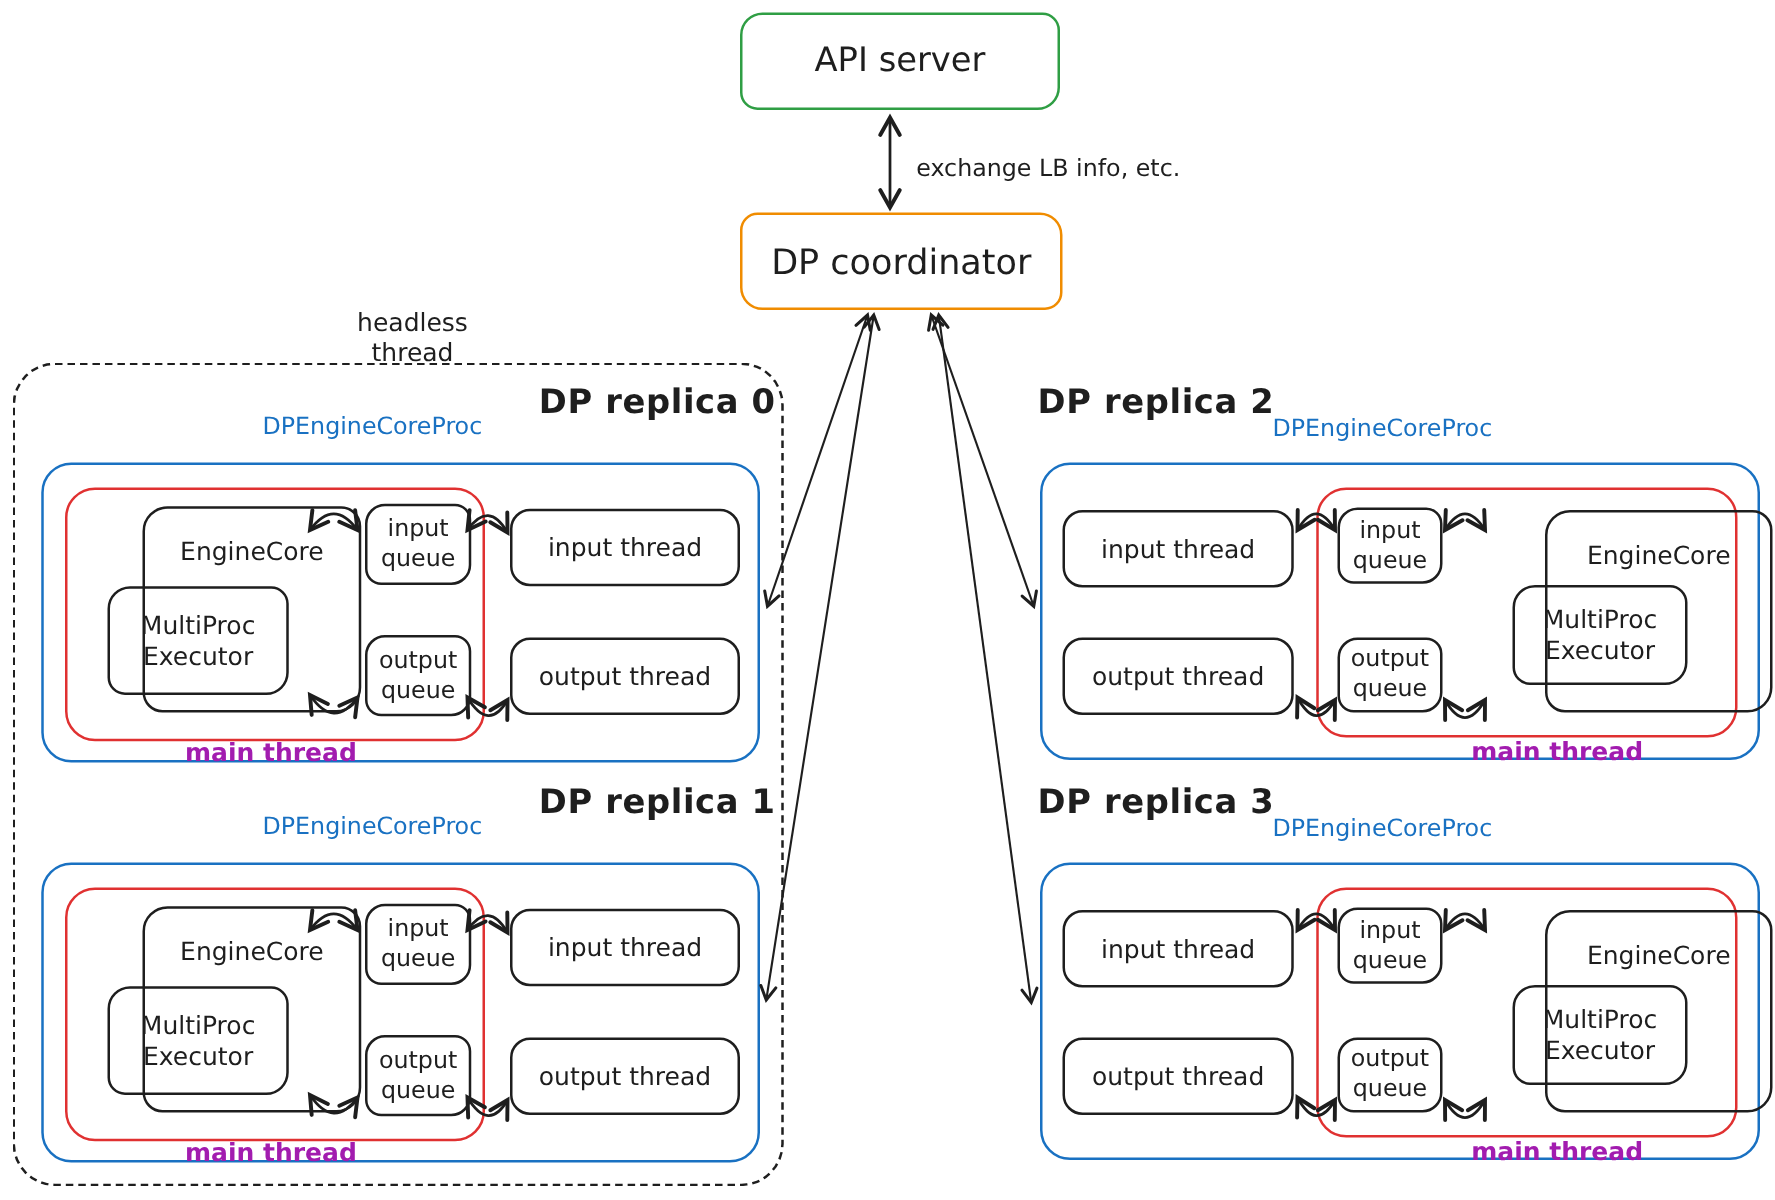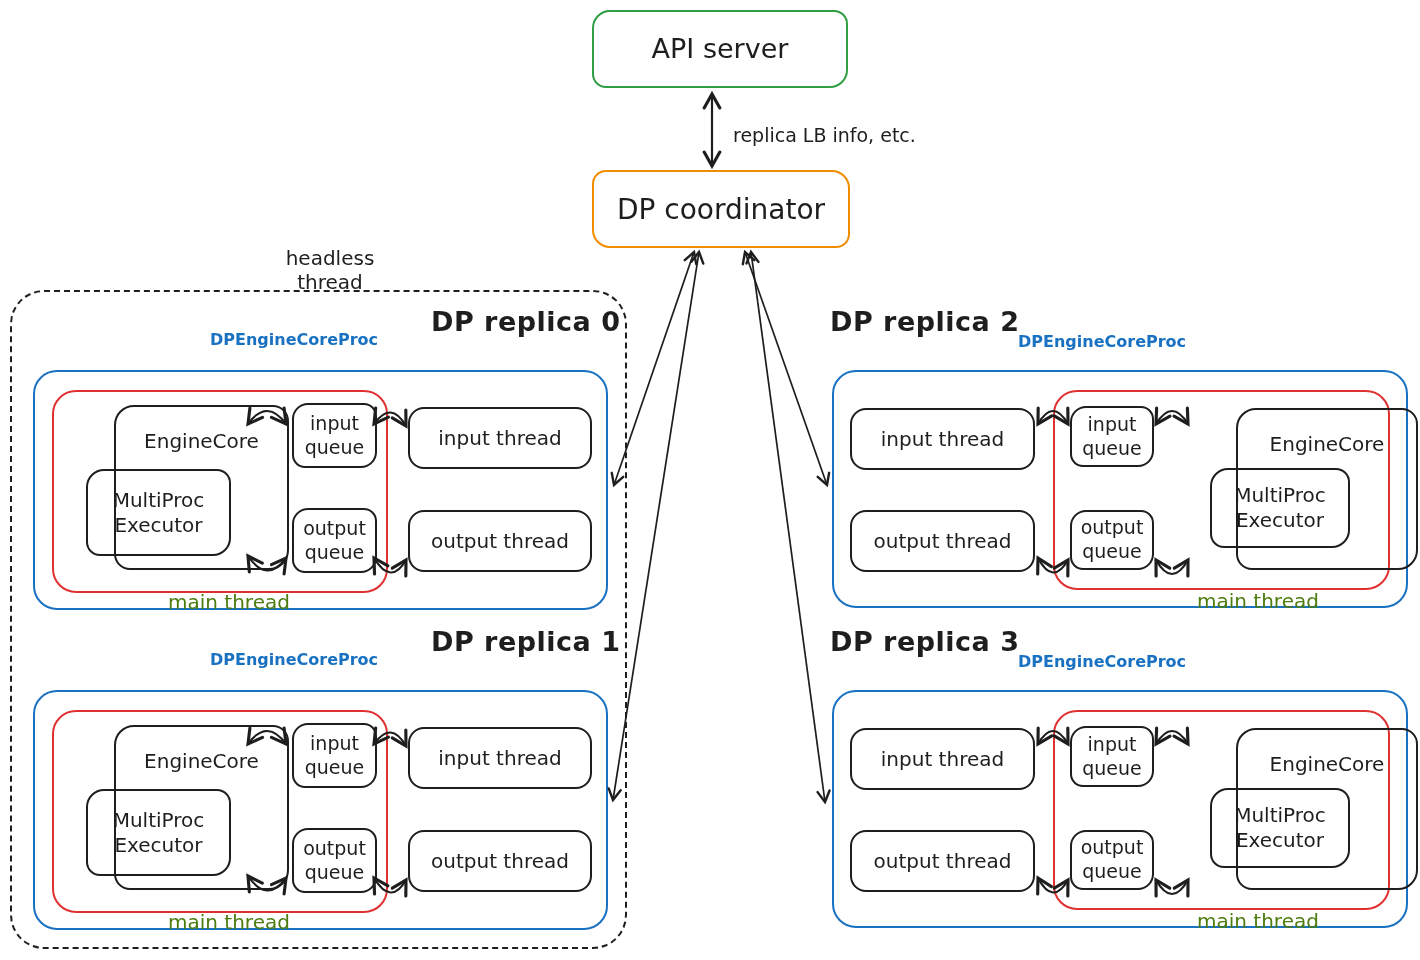--- a/index.html
+++ b/index.html
@@ -19,39 +19,39 @@
   .note{font-size:19px;}
   
   .dashed-box{border:2.2px dashed #1e1e1e;border-radius:34px;}
   .group-lbl{font-size:20px;}
   
   .replica{position:absolute;}
   .blue-box{border-color:#1971c2;border-radius:24px;}
   .red-box{border-color:#e03131;border-radius:24px;}
   .black-box{border-radius:20px 16px 20px 16px;margin-left:46px;}
   .title{font-size:27px;font-weight:bold;letter-spacing:.5px;white-space:nowrap;}
-  .proc-lbl{color:#1971c2;font-size:16px;font-weight:bold;white-space:nowrap;}
-  .main-lbl{color:#4d7c0f;font-size:20px;font-weight:normal;white-space:nowrap;margin-left:20px;}
+  .proc-lbl{color:#1971c2;font-size:19px;font-weight:normal;white-space:nowrap;}
+  .main-lbl{color:#a21caf;font-size:20px;font-weight:bold;white-space:nowrap;}
   .queue{border-radius:16px 13px 16px 13px;font-size:19px;}
   .thread{border-radius:16px;font-size:20px;text-align:right;}
   .engine{align-items:flex-start;padding-top:22px;}
   .engine .eng-title{font-size:20px;}
   .mp-exec{border-radius:18px 14px 18px 14px;font-size:20px;}
   svg.arrows{position:absolute;left:0;top:0;pointer-events:none;z-index:6;}
 </style>
 </head>
 <body>
 
 <div id="canvas">
 
   <div class="box api-box" style="left:592px;top:10px;width:256px;height:78px;">
     <span class="lbl">API server</span>
   </div>
 
-  <div class="abs note" style="left:733px;top:124px;width:240px;">replica LB info, etc.</div>
+  <div class="abs note" style="left:733px;top:124px;width:240px;">exchange LB info, etc.</div>
 
   <div class="box coord-box" style="left:592px;top:170px;width:258px;height:78px;">
     <span class="lbl">DP coordinator</span>
   </div>
 
   <div class="abs group-lbl" style="left:250px;top:246px;width:160px;text-align:center;">headless thread</div>
   <div class="abs dashed-box" style="left:10px;top:290px;width:613px;height:655px;"></div>
 
   <div class="replica" style="left:33px;top:370px;width:575px;height:240px;">
     <div class="abs title" style="left:398px;top:-64px;width:170px;text-align:right;">DP replica 0</div>

